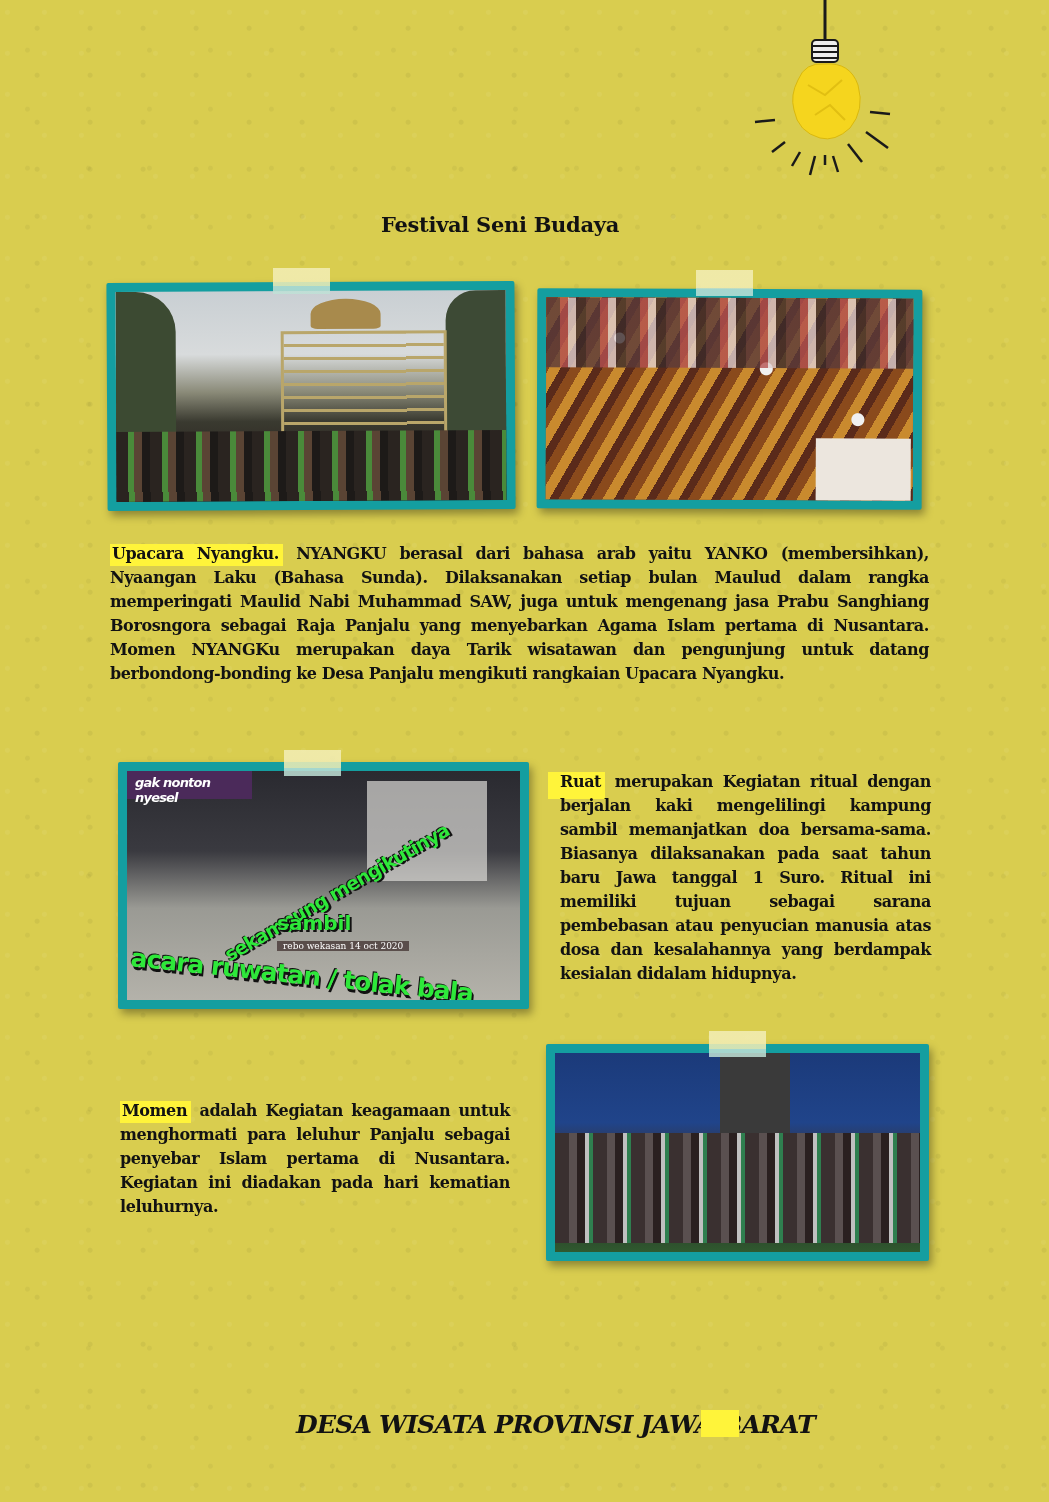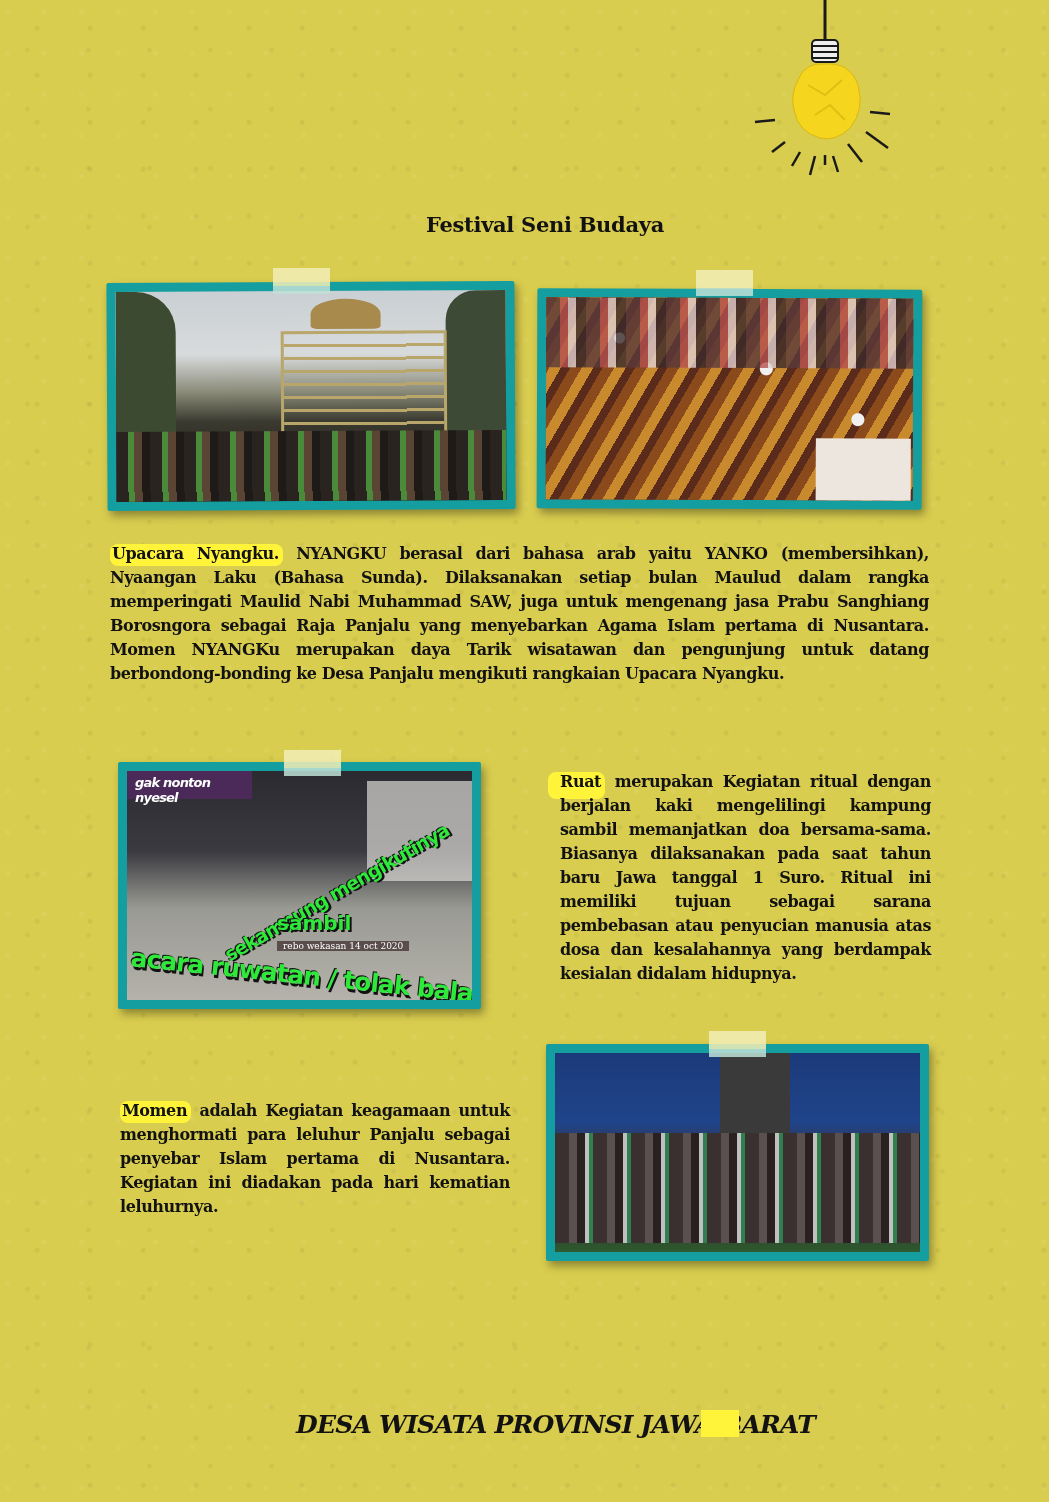--- a/index.html
+++ b/index.html
@@ -17,21 +17,20 @@
   .abs { position: absolute; }
 
   
   .bulb-wrap { left: 750px; top: 0; width: 150px; height: 185px; }
   .bulb-wrap svg { width: 100%; height: 100%; }
 
   .page-title {
     left: 0; width: 1000px; top: 212px; text-align: center;
     font-family: "DejaVu Serif", serif; font-weight: bold; font-size: 21px;
     letter-spacing: -0.3px;
-    padding-left: 45px;
   }
 
   
   .frame {
     background: #149ea0;
     box-shadow: 3px 5px 8px rgba(0,0,0,0.35);
     border-radius: 2px;
   }
   .photo {
     position: absolute; left: 9px; top: 9px; right: 9px; bottom: 9px;
@@ -42,21 +41,21 @@
     background: linear-gradient(#f3eeb7 0 70%, #bfe1d6 70% 100%);
     opacity: 0.85;
   }
 
   
   .para {
     font-family: "DejaVu Serif", serif; font-size: 16px; line-height: 24px;
     text-align: justify; font-weight: bold; letter-spacing: -0.4px;
   }
   .para .lead {
-    background: #fff43a; padding: 0 4px 3px 2px; border-radius: 8px;
+    background: #fff43a; padding: 0 4px 3px 2px;
   }
 
   .footer {
     left: 296px; top: 1410px;
     font-family: "DejaVu Serif", serif; font-style: italic; font-weight: bold;
     font-size: 25px; letter-spacing: -0.8px;
   }
   .footer-box { left: 701px; top: 1410px; width: 38px; height: 27px; background: #fff43a; }
 </style>
 </head>
@@ -107,21 +106,21 @@
     <div class="abs" style="left:0; top:0; width:100%; height:70px; background:repeating-linear-gradient(90deg, #5a3a3a 0 14px, #b45050 14px 22px, #e0d0d0 22px 30px, #3a2a2a 30px 40px); opacity:0.8;"></div>
     <div class="abs" style="left:270px; top:140px; width:95px; height:70px; background:#ece6de;"></div>
   </div>
 </div>
 <div class="abs tape" style="left:696px; top:270px;"></div>
 
 <div class="abs para" style="left:110px; top:542px; width:819px;">
   <span class="lead">Upacara Nyangku.</span><span> NYANGKU berasal dari bahasa arab yaitu YANKO (membersihkan), Nyaangan Laku (Bahasa Sunda). Dilaksanakan setiap bulan Maulud dalam rangka memperingati Maulid Nabi Muhammad SAW, juga untuk mengenang jasa Prabu Sanghiang Borosngora sebagai Raja Panjalu yang menyebarkan Agama Islam pertama di Nusantara. Momen NYANGKu merupakan daya Tarik wisatawan dan pengunjung untuk datang berbondong-bonding ke Desa Panjalu mengikuti rangkaian Upacara Nyangku.</span>
 </div>
 
-<div class="abs frame" style="left:118px; top:762px; width:363px; height:247px;">
+<div class="abs frame" style="left:118px; top:762px; width:411px; height:247px;">
   <div class="photo" style="background: linear-gradient(180deg, #2a2a30 0%, #3a3a40 35%, #9a9a94 60%, #b4b2aa 100%);">
     <div class="abs" style="left:0; top:0; width:125px; height:28px; background:#4b2a5a;">
       <span class="abs" style="left:8px; top:4px; color:#fff; font-family:'DejaVu Sans', sans-serif; font-style:italic; font-weight:bold; font-size:13px; letter-spacing:-0.8px;">gak nonton nyesel</span>
     </div>
     <div class="abs" style="left:240px; top:10px; width:120px; height:100px; background:#dcdad6; opacity:0.7;"></div>
     <div class="abs" style="left:115px; top:45px; width:150px; height:150px; border-radius:50%; border:0; background:transparent;"></div>
     <span class="abs" style="left:82px; top:110px; color:#2ee83a; font-family:'DejaVu Sans', sans-serif; font-weight:bold; font-size:19px; transform:rotate(-30deg); text-shadow:2px 2px 0 #111, -1px -1px 0 #111; letter-spacing:-1px;">sekampung mengikutinya</span>
     <span class="abs" style="left:150px; top:140px; color:#2ee83a; font-family:'DejaVu Sans', sans-serif; font-weight:bold; font-size:20px; text-shadow:2px 2px 0 #111, -1px -1px 0 #111;">sambil</span>
     <span class="abs" style="left:150px; top:170px; color:#fff; font-family:'DejaVu Serif', serif; font-size:9px; background:rgba(40,20,20,0.6); padding:0 6px;">rebo wekasan 14 oct 2020</span>
     <span class="abs" style="left:4px; top:172px; color:#2ee83a; font-family:'DejaVu Sans', sans-serif; font-weight:bold; font-size:25px; transform:rotate(6deg); transform-origin:left; text-shadow:2px 3px 0 #111, -1px -1px 0 #111; letter-spacing:-1px; white-space:nowrap;">acara ruwatan / tolak bala</span>

